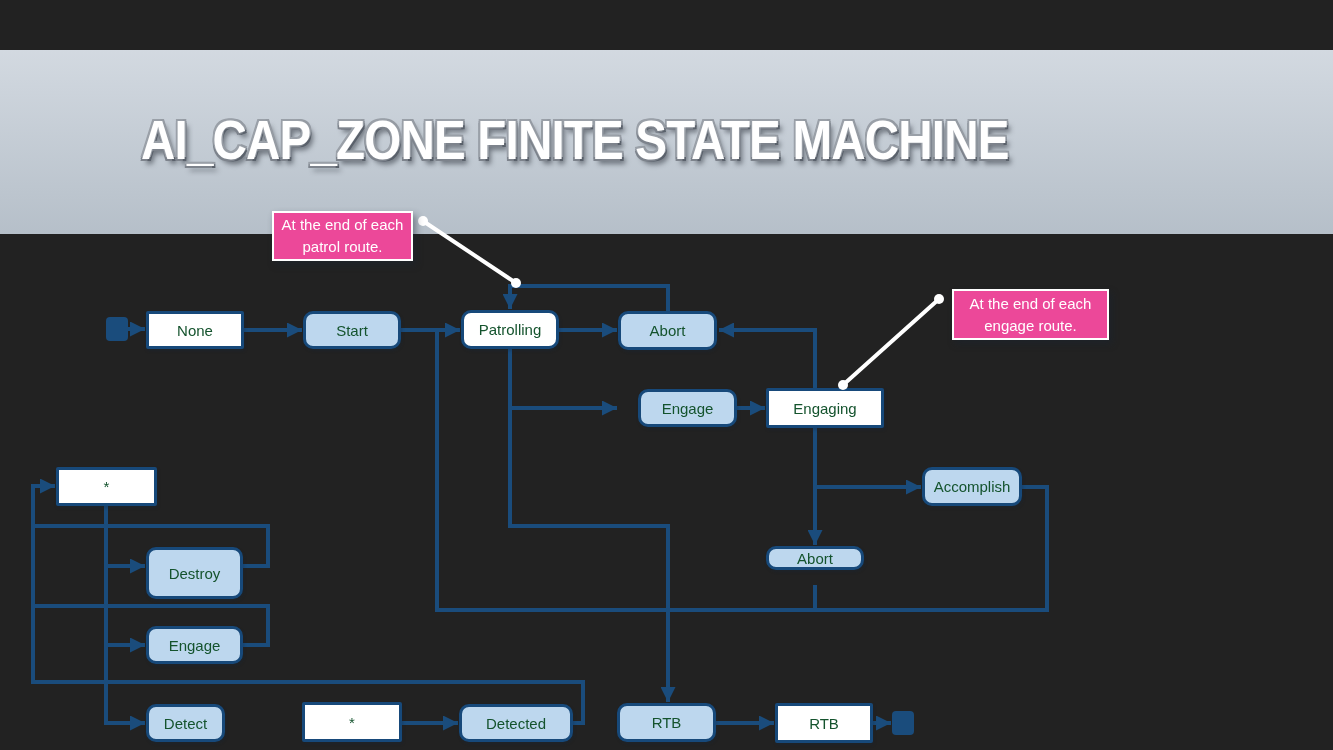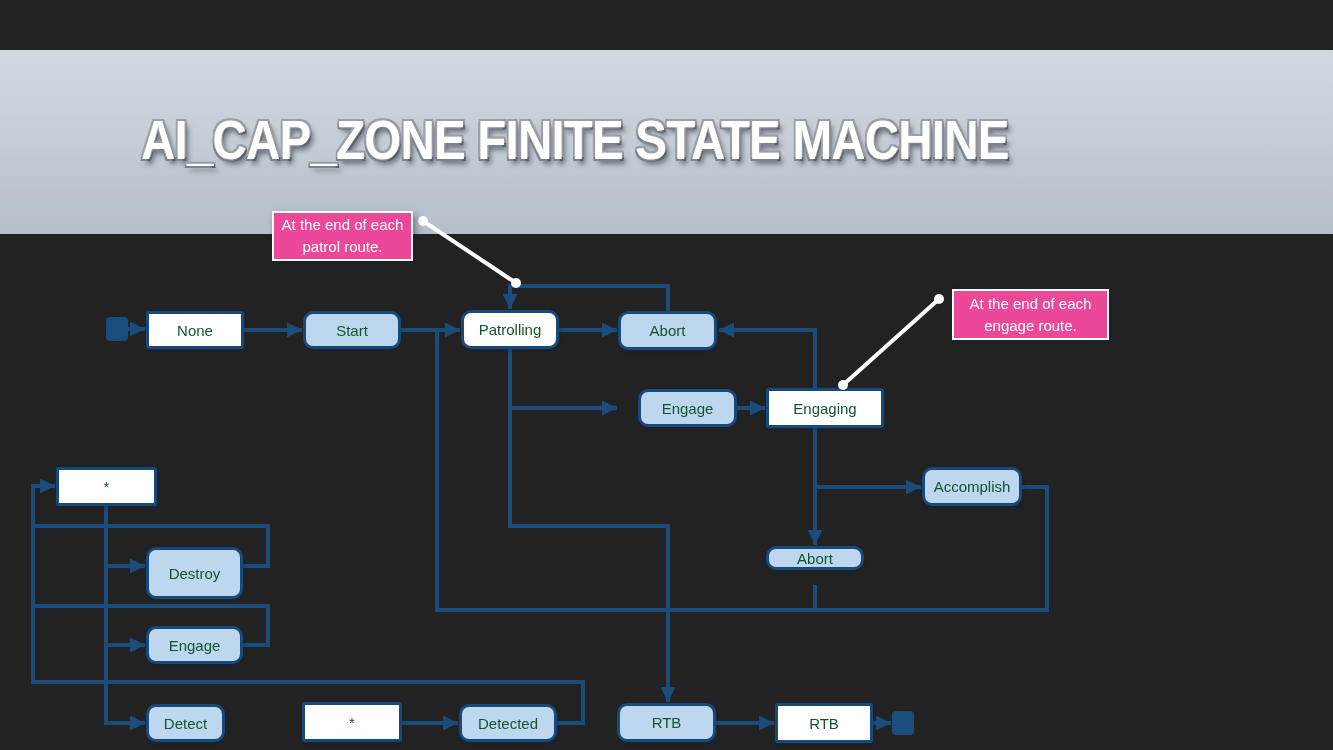--- a/index.html
+++ b/index.html
@@ -122,21 +122,21 @@
   <div class="node blue" style="left:618px; top:278px; width:99px;  height:39px;">Abort</div>
   <div class="node blue" style="left:638px; top:356px; width:99px;  height:38px;">Engage</div>
   <div class="node whitebox" style="left:766px; top:355px; width:118px;  height:40px;">Engaging</div>
   <div class="node blue" style="left:922px; top:434px; width:100px; height:39px;">Accomplish</div>
   <div class="node blue" style="left:766px; top:513px; width:98px;  height:24px;">Abort</div>
   <div class="node whitebox" style="left:56px;  top:434px; width:101px; height:39px;">*</div>
   <div class="node blue" style="left:146px; top:514px; width:97px;  height:52px;">Destroy</div>
   <div class="node blue" style="left:146px; top:593px; width:97px;  height:38px;">Engage</div>
   <div class="node blue" style="left:146px; top:671px; width:79px;  height:38px;">Detect</div>
   <div class="node whitebox" style="left:302px; top:669px; width:100px; height:40px;">*</div>
-  <div class="node blue" style="left:459px; top:671px; width:98px;  height:38px;">Detected</div>
+  <div class="node blue" style="left:459px; top:671px; width:114px;  height:38px;">Detected</div>
   <div class="node blue" style="left:617px; top:670px; width:99px;  height:39px;">RTB</div>
   <div class="node whitebox" style="left:775px; top:670px; width:98px;  height:40px;">RTB</div>
   <div class="endpoint" style="left:892px; top:678px; width:22px; height:24px;"></div>
 
   <svg class="leaders" width="1333" height="750" viewBox="0 0 1333 750">
     <g stroke="#ffffff" stroke-width="4" stroke-linecap="round" fill="#ffffff">
       <line x1="423" y1="188" x2="516" y2="250"></line>
       <circle cx="423" cy="188" r="5" stroke="none"></circle>
       <circle cx="516" cy="250" r="5" stroke="none"></circle>
       <line x1="939" y1="266" x2="843" y2="352"></line>

